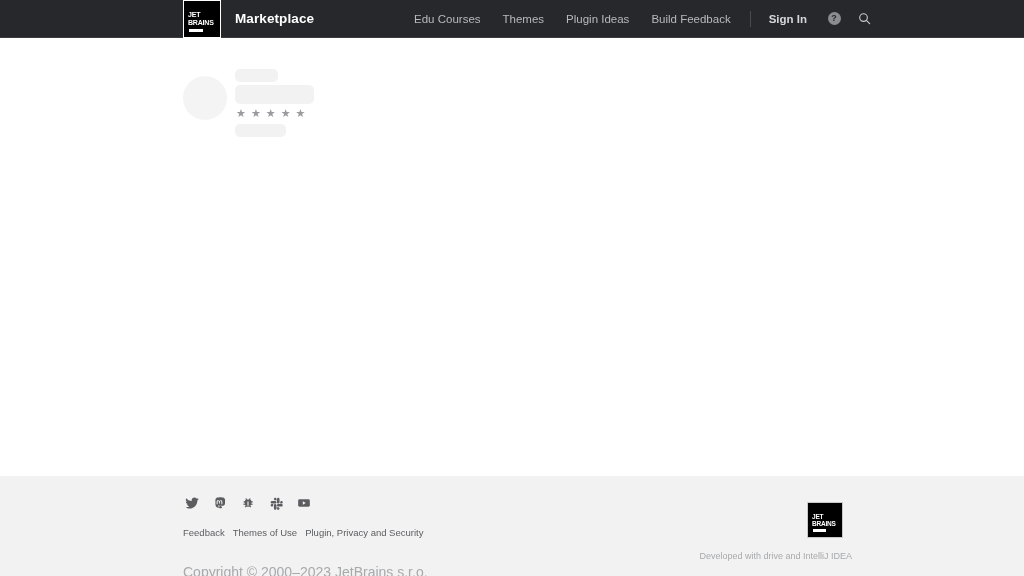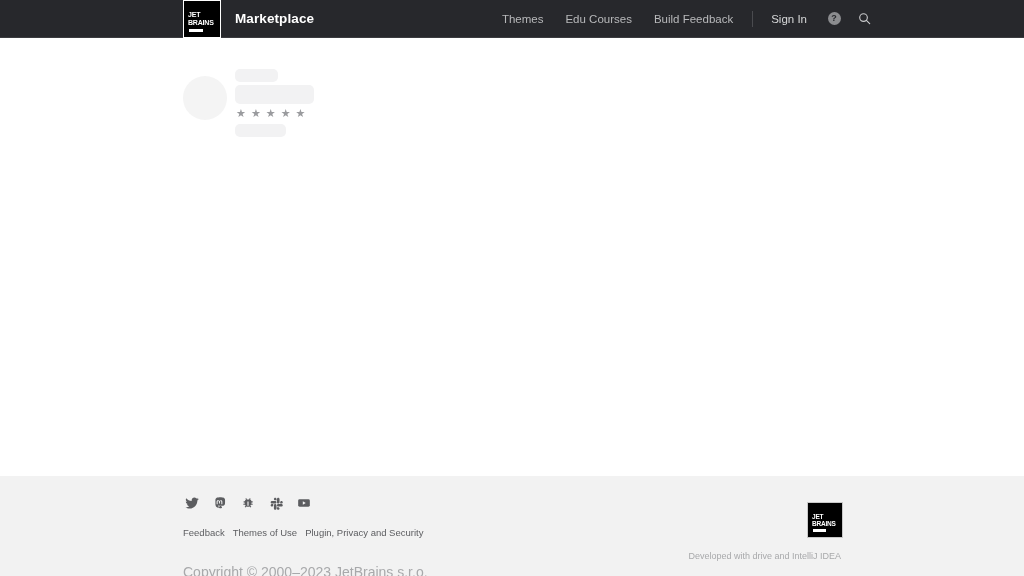--- a/index.html
+++ b/index.html
@@ -112,20 +112,21 @@
     margin: 0 8px;
   }
 
   .nav-signin {
     color: #d6d7d8;
     font-size: 11.5px;
     text-decoration: none;
     padding: 0 10px;
     line-height: 38px;
     white-space: nowrap;
+    font-weight: bold;
   }
 
   .icon-btn {
     width: 26px;
     height: 38px;
     display: flex;
     align-items: center;
     justify-content: center;
     margin-left: 4px;
     cursor: pointer;
@@ -251,21 +252,21 @@
     position: absolute;
     left: 183px;
     top: 88px;
     color: #a8a9ab;
     font-size: 14px;
     white-space: nowrap;
   }
 
   .developed-with {
     position: absolute;
-    right: 183px;
+    right: 172px;
     top: 75px;
     color: #a8a9ab;
     font-size: 9px;
     white-space: nowrap;
   }
 
   .footer-logo {
     position: absolute;
     right: 181px;
     top: 26px;
@@ -306,22 +307,23 @@
       <div class="brand">
         <div class="logo-mark">
           <span class="lm-line">JET</span>
           <span class="lm-line">BRAINS</span>
           <span class="lm-bar"></span>
         </div>
         <div class="brand-title">Marketplace</div>
       </div>
 
       <div class="nav">
+        <a class="nav-link" href="#">Edu Courses</a>
         <a class="nav-link" href="#">Themes</a>
-        <a class="nav-link" href="#">Edu Courses</a>
+        <a class="nav-link" href="#">Plugin Ideas</a>
         <a class="nav-link" href="#">Build Feedback</a>
 
         <div class="nav-sep"></div>
 
         <a class="nav-signin" href="#">Sign In</a>
 
         <div class="icon-btn">
           <span class="help-circle">?</span>
         </div>
 

